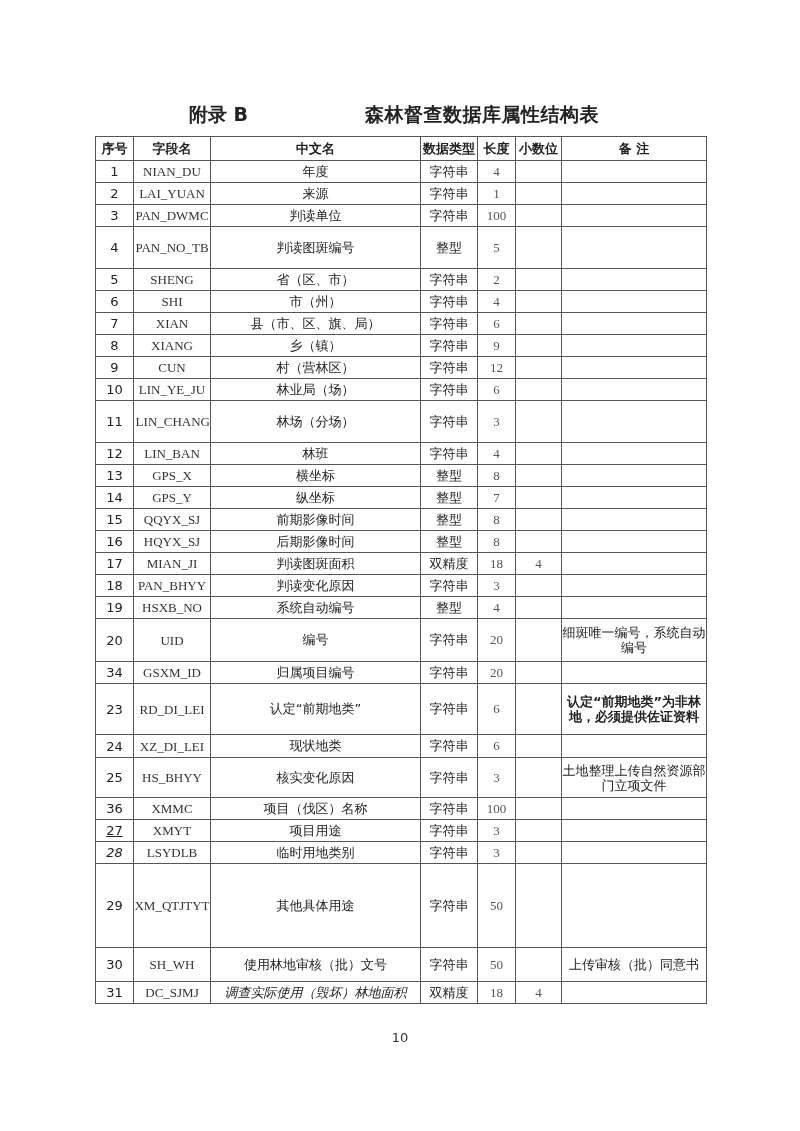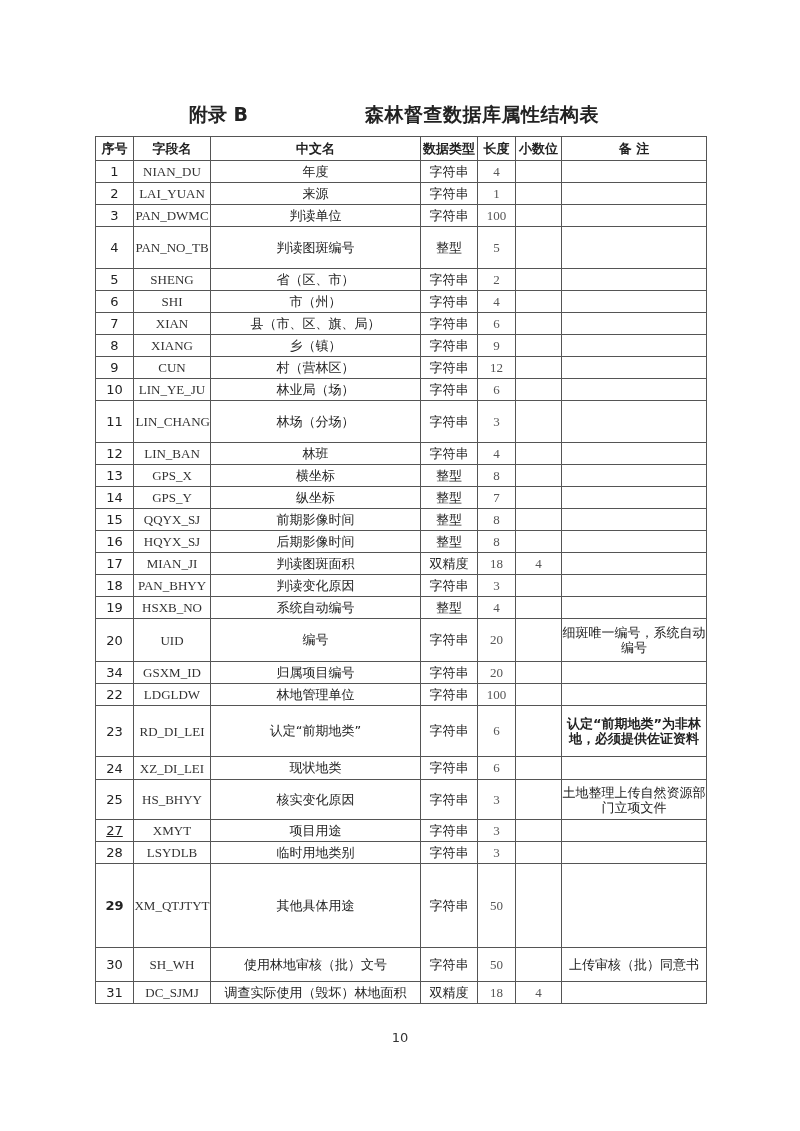--- a/index.html
+++ b/index.html
@@ -227,29 +227,20 @@
       <tr>
         <td class="no" style="height: 20px;">34</td>
         <td class="field" style="height: 20px;">GSXM_ID</td>
         <td class="cn" style="height: 20px;">归属项目编号</td>
         <td class="type" style="height: 20px;">字符串</td>
         <td class="len" style="height: 20px;">20</td>
         <td class="dec" style="height: 20px;"></td>
         <td class="remark" style="height: 20px;"></td>
       </tr>
       <tr>
-        <td class="no" style="height: 20px;">22</td>
-        <td class="field" style="height: 20px;">LDGLDW</td>
-        <td class="cn" style="height: 20px;">林地管理单位</td>
-        <td class="type" style="height: 20px;">字符串</td>
-        <td class="len" style="height: 20px;">100</td>
-        <td class="dec" style="height: 20px;"></td>
-        <td class="remark" style="height: 20px;"></td>
-      </tr>
-      <tr>
         <td class="no" style="height: 50px;">23</td>
         <td class="field" style="height: 50px;">RD_DI_LEI</td>
         <td class="cn" style="height: 50px;">认定“前期地类”</td>
         <td class="type" style="height: 50px;">字符串</td>
         <td class="len" style="height: 50px;">6</td>
         <td class="dec" style="height: 50px;"></td>
         <td class="remark" style="height: 50px; font-weight: bold;">认定“前期地类”为非林地，必须提供佐证资料</td>
       </tr>
       <tr>
         <td class="no" style="height: 22px;">24</td>
@@ -263,59 +254,68 @@
       <tr>
         <td class="no" style="height: 39px;">25</td>
         <td class="field" style="height: 39px;">HS_BHYY</td>
         <td class="cn" style="height: 39px;">核实变化原因</td>
         <td class="type" style="height: 39px;">字符串</td>
         <td class="len" style="height: 39px;">3</td>
         <td class="dec" style="height: 39px;"></td>
         <td class="remark" style="height: 39px;">土地整理上传自然资源部门立项文件</td>
       </tr>
       <tr>
+        <td class="no" style="height: 20px;">36</td>
+        <td class="field" style="height: 20px;">XMMC</td>
+        <td class="cn" style="height: 20px;">项目（伐区）名称</td>
+        <td class="type" style="height: 20px;">字符串</td>
+        <td class="len" style="height: 20px;">100</td>
+        <td class="dec" style="height: 20px;"></td>
+        <td class="remark" style="height: 20px;"></td>
+      </tr>
+      <tr>
         <td class="no" style="height: 20px; text-decoration: underline;">27</td>
         <td class="field" style="height: 20px;">XMYT</td>
         <td class="cn" style="height: 20px;">项目用途</td>
         <td class="type" style="height: 20px;">字符串</td>
         <td class="len" style="height: 20px;">3</td>
         <td class="dec" style="height: 20px;"></td>
         <td class="remark" style="height: 20px;"></td>
       </tr>
       <tr>
-        <td class="no" style="height: 20px;">28</td>
+        <td class="no" style="height: 20px; font-style: italic;">28</td>
         <td class="field" style="height: 20px;">LSYDLB</td>
         <td class="cn" style="height: 20px;">临时用地类别</td>
         <td class="type" style="height: 20px;">字符串</td>
         <td class="len" style="height: 20px;">3</td>
         <td class="dec" style="height: 20px;"></td>
         <td class="remark" style="height: 20px;"></td>
       </tr>
       <tr>
-        <td class="no" style="height: 83px; font-weight: bold;">29</td>
+        <td class="no" style="height: 83px;">29</td>
         <td class="field" style="height: 83px;">XM_QTJTYT</td>
         <td class="cn" style="height: 83px;">其他具体用途</td>
         <td class="type" style="height: 83px;">字符串</td>
         <td class="len" style="height: 83px;">50</td>
         <td class="dec" style="height: 83px;"></td>
         <td class="remark" style="height: 83px;"></td>
       </tr>
       <tr>
         <td class="no" style="height: 33px;">30</td>
         <td class="field" style="height: 33px;">SH_WH</td>
         <td class="cn" style="height: 33px;">使用林地审核（批）文号</td>
         <td class="type" style="height: 33px;">字符串</td>
         <td class="len" style="height: 33px;">50</td>
         <td class="dec" style="height: 33px;"></td>
         <td class="remark" style="height: 33px;">上传审核（批）同意书</td>
       </tr>
       <tr>
         <td class="no" style="height: 20px;">31</td>
         <td class="field" style="height: 20px;">DC_SJMJ</td>
-        <td class="cn" style="height: 20px;">调查实际使用（毁坏）林地面积</td>
+        <td class="cn" style="height: 20px; font-style: italic;">调查实际使用（毁坏）林地面积</td>
         <td class="type" style="height: 20px;">双精度</td>
         <td class="len" style="height: 20px;">18</td>
         <td class="dec" style="height: 20px;">4</td>
         <td class="remark" style="height: 20px;"></td>
       </tr>
     </tbody>
 </table>
 
 <div class="page-no">10</div>
 

